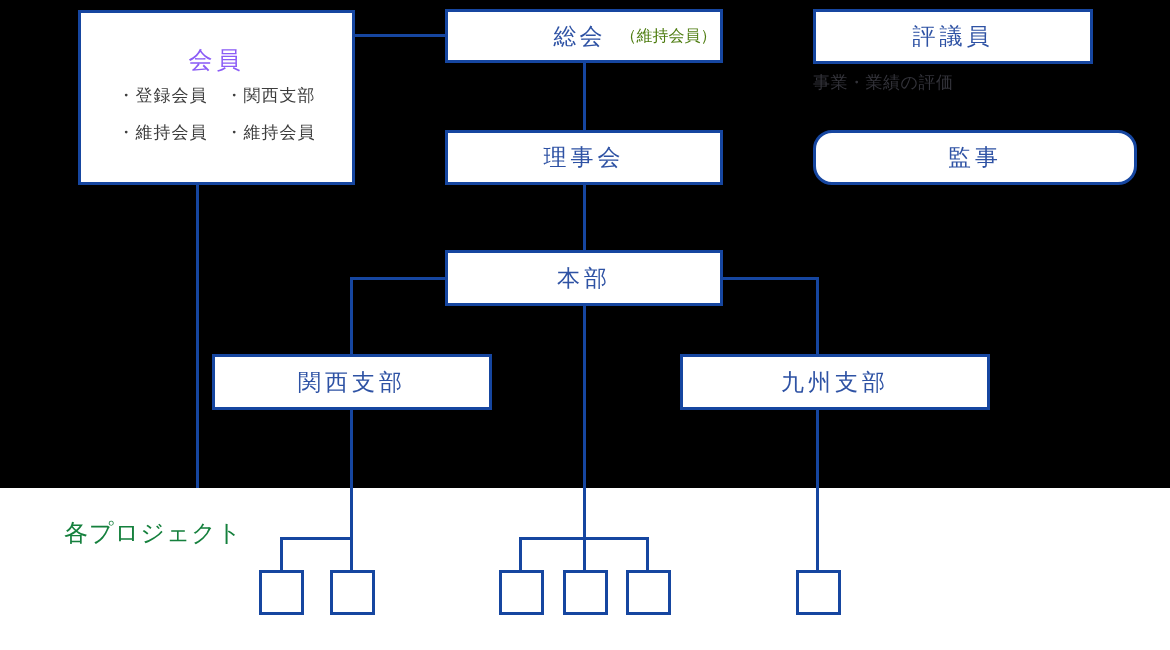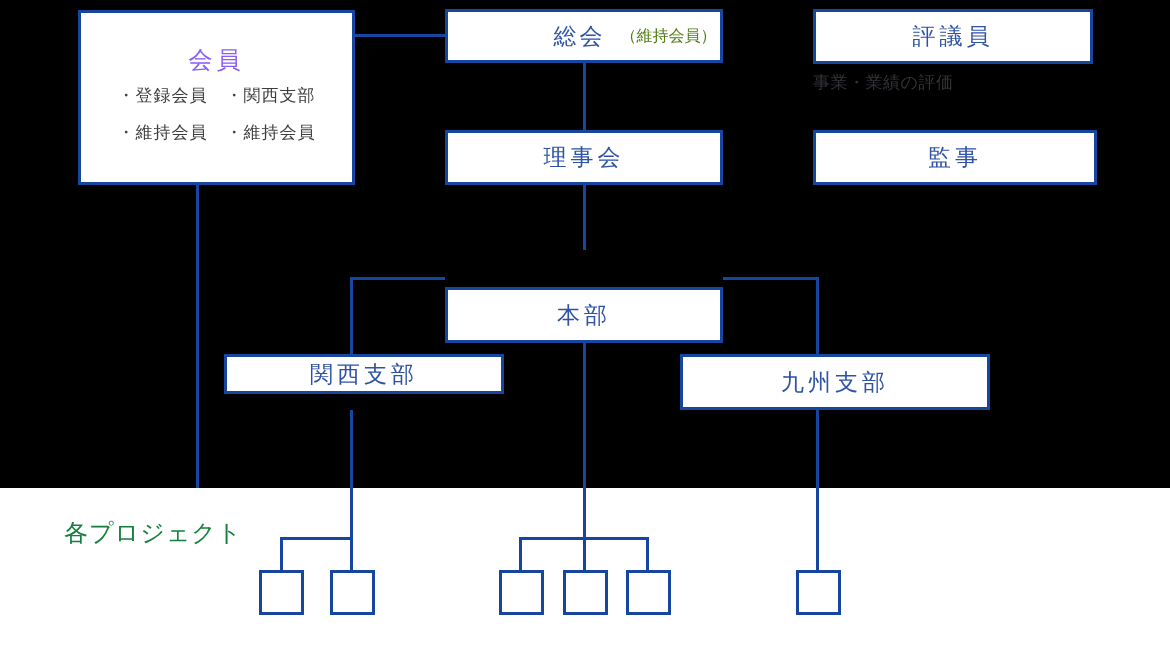--- a/index.html
+++ b/index.html
@@ -50,23 +50,23 @@
     margin-top:8px;
     display:grid;grid-template-columns:auto auto;
     column-gap:18px;row-gap:14px;
     font-size:17px;letter-spacing:1px;color:#3d3d3d;
   }
   .box-soukai{left:445px;top:9px;width:278px;height:54px;padding-left:102px;}
   .soukai-label{font-size:23px;letter-spacing:3px;color:#2e52a4;}
   .soukai-note{font-size:16px;letter-spacing:0;color:#4d7c0f;margin-left:15px;white-space:nowrap;}
   .box-hyogiin{left:813px;top:9px;width:280px;height:55px;}
   .box-rijikai{left:445px;top:130px;width:278px;height:55px;}
-  .box-kanji{left:813px;top:130px;width:284px;height:55px;}
-  .box-honbu{left:445px;top:250px;width:278px;height:56px;margin-top:37px;}
-  .box-kansai{left:224px;top:354px;width:280px;height:40px;}
+  .box-kanji{left:813px;top:130px;width:324px;height:55px;border-radius:19px;}
+  .box-honbu{left:445px;top:250px;width:278px;height:56px;}
+  .box-kansai{left:212px;top:354px;width:280px;height:56px;}
   .box-kyushu{left:680px;top:354px;width:310px;height:56px;}
   
   .annotation{
     position:absolute;left:813px;
     color:#33333a;font-size:17px;letter-spacing:0.5px;
     white-space:nowrap;
   }
   .a1{top:71px;text-align:center;}
   .a2{top:192px;}
   

